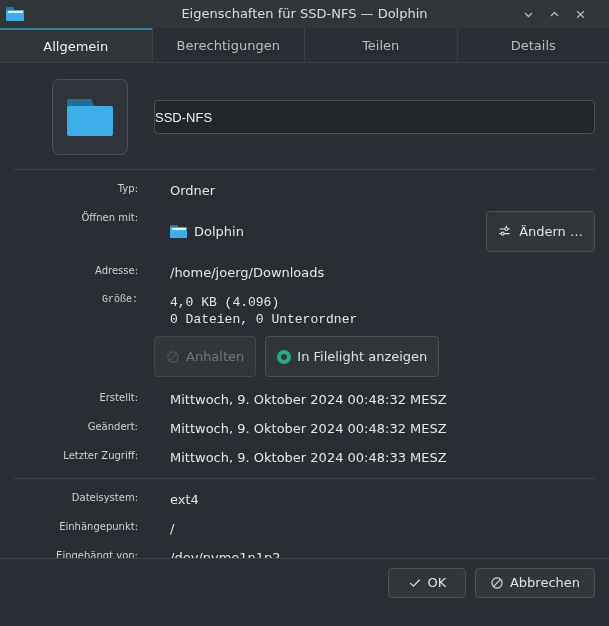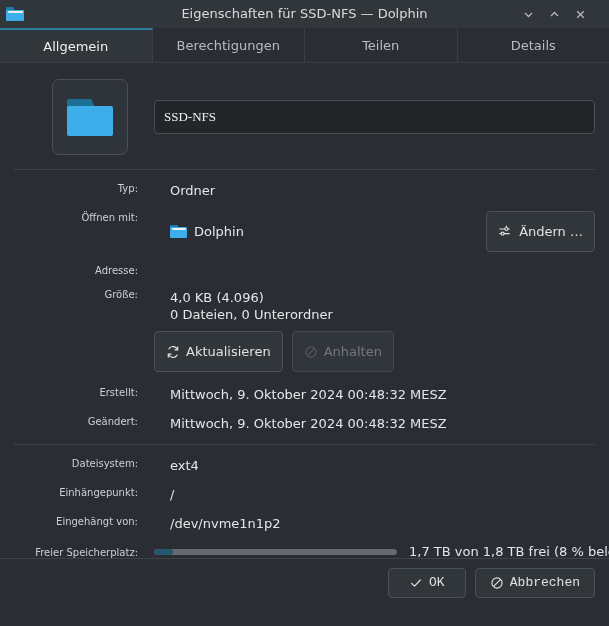--- a/index.html
+++ b/index.html
@@ -157,41 +157,41 @@
   }
   .name-field {
     flex: 1 1 auto;
     margin-left: 26px;
     height: 34px;
     background: #232629;
     border: 1px solid #4a4f55;
     border-radius: 4px;
     color: #eff0f1;
     font-size: 13px;
-    font-family: Liberation Serif, serif;
-    padding: 0 9px;
+    font-family: Liberation Sans, sans-serif;
+    padding: 0 0;
     outline: none;
   }
 
   .hsep {
     height: 1px;
     background: #3f444a;
     margin: 0 14px;
   }
 
   .rows {
     padding: 12px 0 0 0;
   }
   .row {
     display: flex;
     align-items: flex-start;
     margin-bottom: 12px;
     padding: 0 14px;
   }
-  .row.tight { margin-bottom: 8px; }
+  .row.tight { margin-bottom: 8px; font-family: Liberation Mono, monospace; }
   .label {
     width: 124px;
     flex: 0 0 124px;
     text-align: right;
     color: #cdd0d3;
     font-size: 10px;
     padding-top: 1px;
     padding-right: 0;
   }
   .value {
@@ -302,21 +302,21 @@
     left: 0; right: 0; bottom: 0;
     height: 48px;
     border-top: 1px solid #3f444a;
     display: flex;
     align-items: center;
     justify-content: flex-end;
     gap: 9px;
     padding: 0 14px;
     background: #2a2e34;
   }
-  .footer .btn { height: 30px; padding: 0 14px; font-family: Liberation Mono, monospace; }
+  .footer .btn { height: 30px; padding: 0 14px; }
   .ok-btn { min-width: 78px; justify-content: center; }
 </style>
 </head>
 <body>
 
 <div class="titlebar">
   <div class="titlebar-icon">
     <div class="folder-glyph">
       <div class="back"></div>
         <div class="front"></div>
@@ -401,63 +401,61 @@
               <path d="M9 2.3 V3.3"></path>
             </svg>
           </span>
           <span>Ändern …</span>
         </button>
       </div>
     </div>
 
     <div class="row">
       <div class="label">Adresse:</div>
+      <div class="value">/home/joerg/Downloads</div>
     </div>
 
     <div class="row tight">
       <div class="label">Größe:</div>
       <div class="value block">
         <span class="line">4,0 KB (4.096)</span>
         <span class="line">0 Dateien, 0 Unterordner</span>
       </div>
     </div>
 
     <div class="btnrow">
-      <button class="btn">
-        <span>
-          <svg width="14" height="14" viewBox="0 0 16 16" fill="none" stroke="#dfe1e4" stroke-width="1.3" stroke-linecap="round">
-            <path d="M13 5.3 A5.4 5.4 0 0 0 3.3 4.4"></path>
-            <path d="M3 10.7 A5.4 5.4 0 0 0 12.7 11.6"></path>
-            <path d="M13.4 2.2 V5.5 H10.1"></path>
-            <path d="M2.6 13.8 V10.5 H5.9"></path>
-          </svg>
-        </span>
-        <span>Aktualisieren</span>
-      </button>
       <button class="btn disabled">
         <span>
           <svg width="14" height="14" viewBox="0 0 16 16" fill="none" stroke="#73787d" stroke-width="1.3">
             <circle cx="8" cy="8" r="5.8"></circle>
               <path d="M3.9 12.1 L12.1 3.9"></path>
           </svg>
         </span>
         <span>Anhalten</span>
       </button>
+      <button class="btn">
+        <span class="filelight-ring"></span>
+        <span>In Filelight anzeigen</span>
+      </button>
     </div>
 
     <div class="row">
       <div class="label">Erstellt:</div>
       <div class="value">Mittwoch, 9. Oktober 2024 00:48:32 MESZ</div>
     </div>
 
     <div class="row">
       <div class="label">Geändert:</div>
       <div class="value">Mittwoch, 9. Oktober 2024 00:48:32 MESZ</div>
     </div>
 
+    <div class="row">
+      <div class="label">Letzter Zugriff:</div>
+      <div class="value">Mittwoch, 9. Oktober 2024 00:48:33 MESZ</div>
+    </div>
 
   </div>
 
   <div class="hsep"></div>
 
   <div class="rows">
 
     <div class="row">
       <div class="label">Dateisystem:</div>
       <div class="value">ext4</div>

